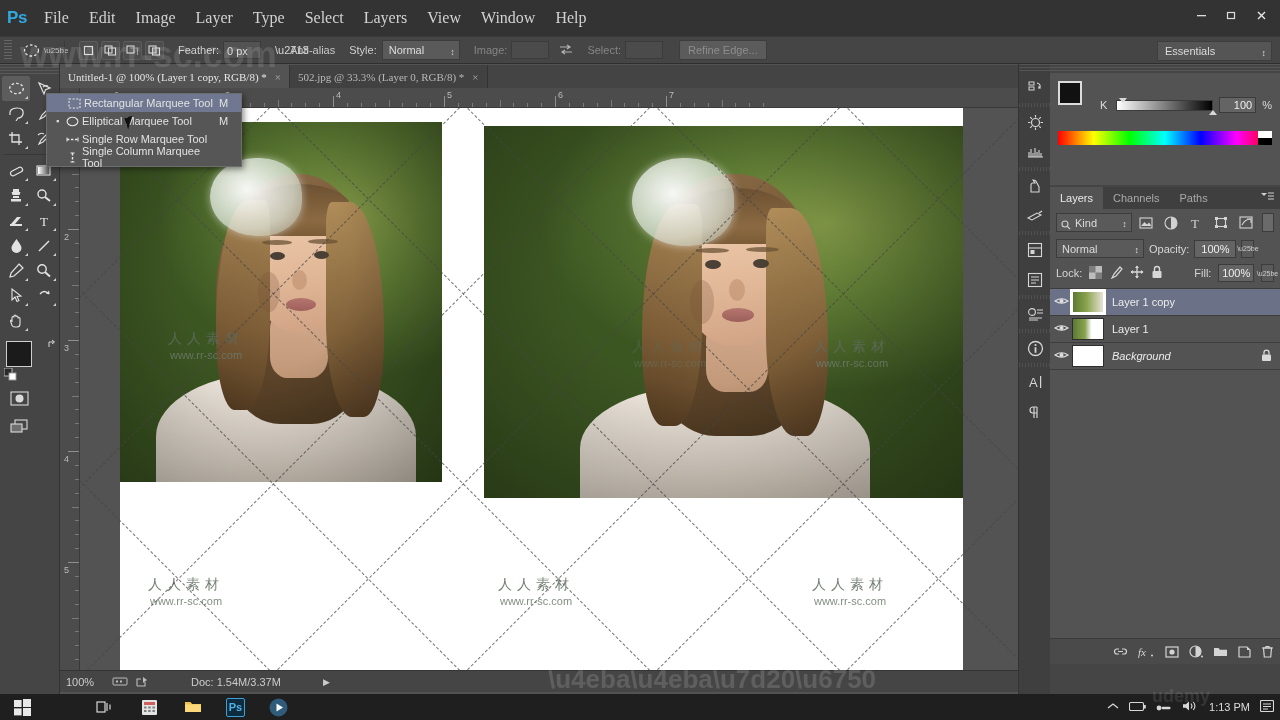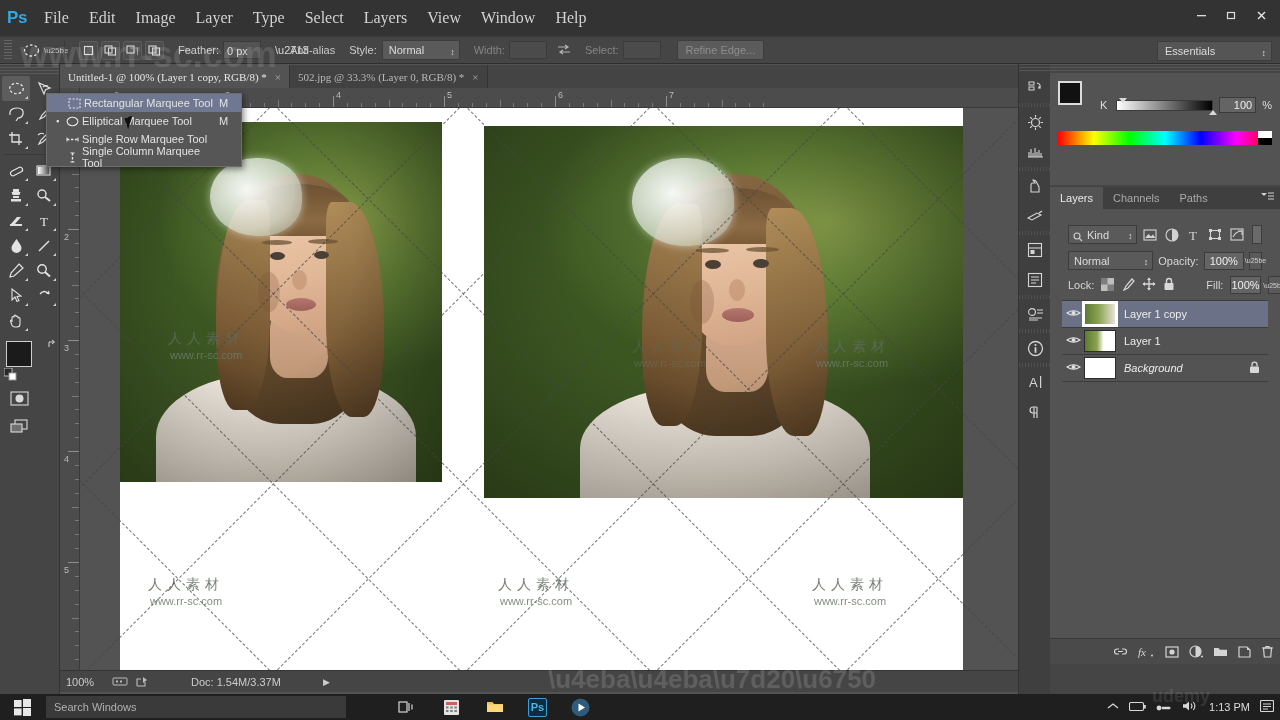--- a/index.html
+++ b/index.html
@@ -324,21 +324,21 @@
       </div>
     </div>
     <div class="opt-label">Feather:</div>
     <div class="opt-input">0 px</div>
     <div class="opt-check">
       <span class="chk">\u2713</span>
       <span>Anti-alias</span>
     </div>
     <div class="opt-label">Style:</div>
     <div class="opt-select">Normal</div>
-    <div class="opt-label" style="color:#858585">Width:</div>
+    <div class="opt-label" style="color:#858585">Image:</div>
     <div class="opt-input dis"></div>
     <span style="margin-left:10px;color:#b4b4b4">
       <svg width="14" height="11" viewBox="0 0 14 11">
           <path d="M1 3 h10 M8 1 l3 2 -3 2 M13 8 H3 M6 6 L3 8 l3 2" fill="none" stroke="#b4b4b4" stroke-width="1.2"></path>
         </svg>
     </span>
     <div class="opt-label" style="color:#858585">Select:</div>
     <div class="opt-input dis"></div>
     <div class="opt-btn" style="color:#8d8d8d">Refine Edge...</div>
     <div class="ws-select">Essentials</div>
@@ -882,21 +882,21 @@
       <div class="ptab active">Layers</div>
       <div class="ptab">Channels</div>
       <div class="ptab">Paths</div>
       <div class="pmenu">
         <svg width="14" height="11" viewBox="0 0 14 11">
             <path d="M1 2 l3 3 3-3z" fill="#cfcfcf"></path>
             <path d="M8 2h6M8 5h6M8 8h6" stroke="#cfcfcf" stroke-width="1.2"></path>
           </svg>
       </div>
     </div>
-    <div class="panel-body" style="padding:12px;height:455px;position:relative">
+    <div class="panel-body" style="padding:0;height:455px;position:relative">
 
       <div class="lp-filter">
         <div class="lp-kind">
           <span class="mag">
             <svg width="10" height="10" viewBox="0 0 10 10">
                 <circle cx="4" cy="4" r="3" fill="none" stroke="#d0d0d0" stroke-width="1.1"></circle>
                 <path d="M6.3 6.3 L9 9" stroke="#d0d0d0" stroke-width="1.2"></path>
               </svg>
           </span>
           <span>Kind</span>
@@ -1068,21 +1068,20 @@
     <div class="tb-start">
       <svg width="17" height="17" viewBox="0 0 17 17">
           <g fill="#e8e8e8">
             <rect x="0" y="1" width="7.6" height="7"></rect>
             <rect x="9" y="0" width="8" height="8"></rect>
             <rect x="0" y="9.4" width="7.6" height="7"></rect>
             <rect x="9" y="9" width="8" height="8"></rect>
           </g>
         </svg>
     </div>
-    <div class="tb-search">Search Windows</div>
     <div class="tb-icons">
       <div class="tb-ico">
         <svg width="18" height="14" viewBox="0 0 18 14">
             <rect x="1" y="2" width="8" height="10" fill="none" stroke="#d6d6d6" stroke-width="1.2"></rect>
             <path d="M11 3 v8 M14 4.5 v5" stroke="#d6d6d6" stroke-width="1.2"></path>
           </svg>
       </div>
       <div class="tb-ico">
         <svg width="15" height="15" viewBox="0 0 15 15">
             <rect x="0" y="0" width="15" height="15" rx="1" fill="#e4e4e4"></rect>

